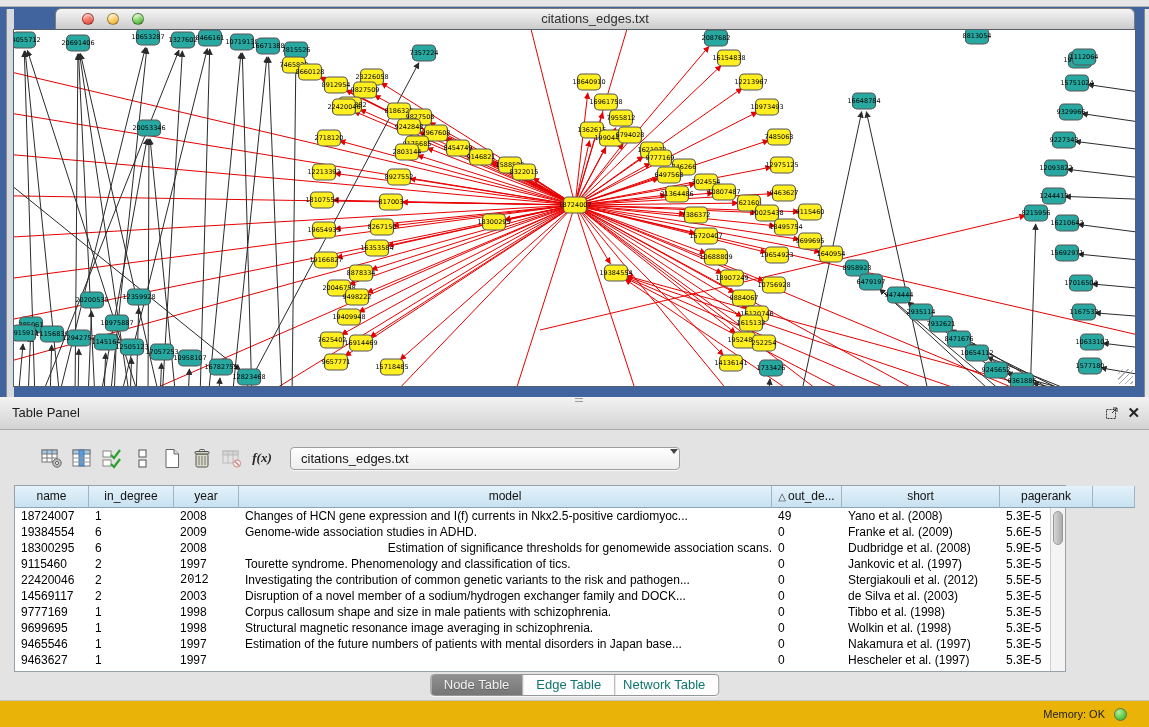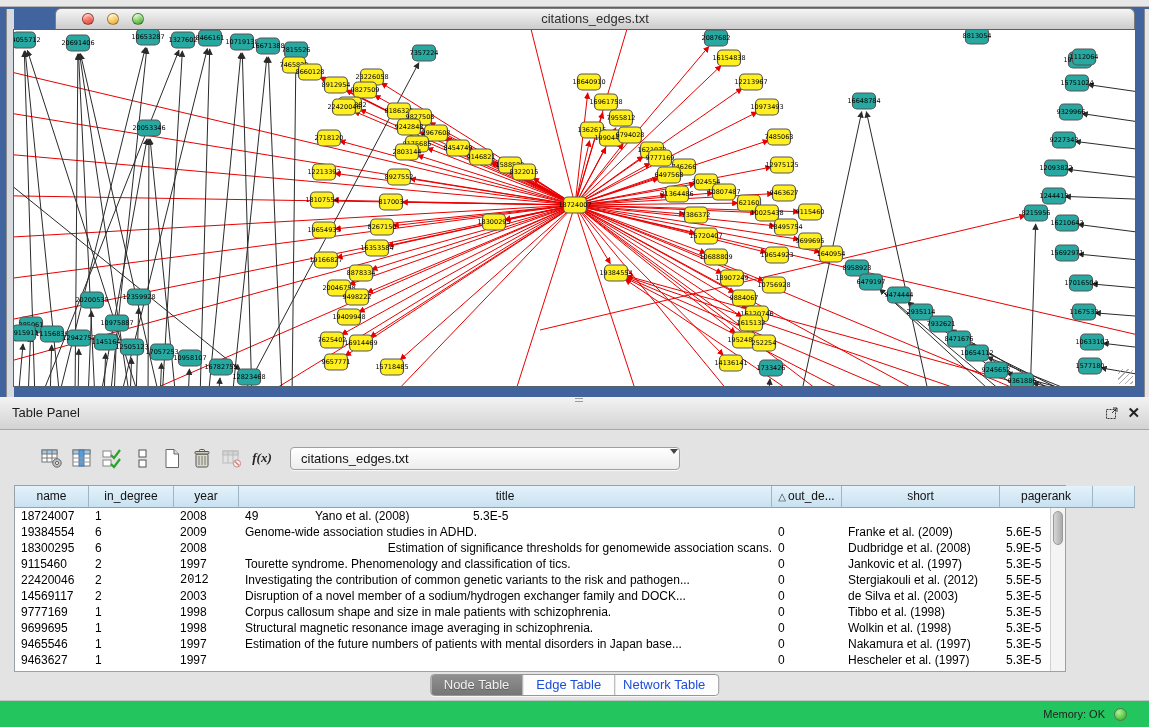--- a/index.html
+++ b/index.html
@@ -53,26 +53,26 @@
   .hcell .sort { font-size:10px; margin-right:2px; color:#333; }
   .trows { position:absolute; left:0; top:22px; right:15px; bottom:0; overflow:hidden; }
   .trow { display:flex; height:16px; cursor:default; }
   .tcell { flex:none; font-size:12px; line-height:16px; color:#000; padding-left:6px; white-space:nowrap; overflow:hidden; }
   .vscroll { position:absolute; top:22px; right:0; bottom:0; width:15px; background:#f4f4f4; border-left:1px solid #cfcfcf; }
   .vthumb { margin:3px 2px 0 2px; height:34px; border-radius:6px; background:linear-gradient(90deg,#d6d6d6,#ababab); border:1px solid #999; cursor:pointer; }
 
   
   .tabs { position:absolute; left:50%; transform:translateX(-50%); top:244px; display:flex; border:1px solid #979797;
       border-radius:4px; overflow:hidden; background:#fdfdfd; box-shadow:0 1px 0 rgba(255,255,255,.7); }
-  .tab { padding:2px 13px 3px 13px; font-size:13px; color:#1d4ed8; border-right:1px solid #aaa; cursor:pointer; white-space:nowrap; }
+  .tab { padding:2px 13px 3px 13px; font-size:13px; color:#0f766e; border-right:1px solid #aaa; cursor:pointer; white-space:nowrap; }
   .tab:last-child { border-right:none;padding-left:8px; }
   .tab.sel { background:linear-gradient(#909090,#767676); color:#f1f1f1; text-shadow:0 1px 1px rgba(0,0,0,.3); }
 
   
-  .statusbar { position:absolute; left:0; top:270px; width:1149px; height:27px; background:#22c55e; border-top:1px solid #c2c2c2; }
+  .statusbar { position:absolute; left:0; top:270px; width:1149px; height:27px; background:#eab308; border-top:1px solid #c2c2c2; }
   .mem { position:absolute; right:44px; top:0; line-height:26px; font-size:11px; color:#222; }
   .memdot { position:absolute; right:22px; top:7px; width:13px; height:13px; border-radius:50%;
       background:radial-gradient(circle at 35% 30%, #b8f09a, #57c945 60%, #379c2b); border:1px solid #58754f; cursor:pointer; }
 </style>
 </head>
 <body>
 
 <div class="desktop">
   <div class="app-strip"></div>
   <div class="back-sliver-left"></div>
@@ -594,31 +594,32 @@
       <span>citations_edges.txt</span>
       <span class="spin"><span class="up"></span><span class="dn"></span></span>
     </div>
   </div>
 
   <div class="dtable">
     <div class="thead" id="thead">
         <div class="hcell" style="width: 74px;">name</div>
         <div class="hcell" style="width: 85px;">in_degree</div>
         <div class="hcell" style="width: 65px;">year</div>
-        <div class="hcell" style="width: 533px;">title</div>
+        <div class="hcell" style="width: 533px;">model</div>
         <div class="hcell" style="width: 70px;"><span class="sort">△</span>out_de...</div>
         <div class="hcell" style="width: 158px;">short</div>
         <div class="hcell" style="width: 93px;">pagerank</div>
         <div class="hcell" style="width: 42px;"></div>
       </div>
     <div class="trows" id="trows">
         <div class="trow">
           <div class="tcell" style="width: 74px;">18724007</div>
           <div class="tcell" style="width: 85px;">1</div>
           <div class="tcell" style="width: 65px;">2008</div>
+          <div class="tcell" style="width: 533px;">Changes of HCN gene expression and I(f) currents in Nkx2.5-positive cardiomyoc...</div>
           <div class="tcell" style="width: 70px;">49</div>
           <div class="tcell" style="width: 158px;">Yano et al. (2008)</div>
           <div class="tcell" style="width: 93px;">5.3E-5</div>
           <div class="tcell" style="width: 27px;"></div>
         </div>
         <div class="trow">
           <div class="tcell" style="width: 74px;">19384554</div>
           <div class="tcell" style="width: 85px;">6</div>
           <div class="tcell" style="width: 65px;">2009</div>
           <div class="tcell" style="width: 533px;">Genome-wide association studies in ADHD.</div>

